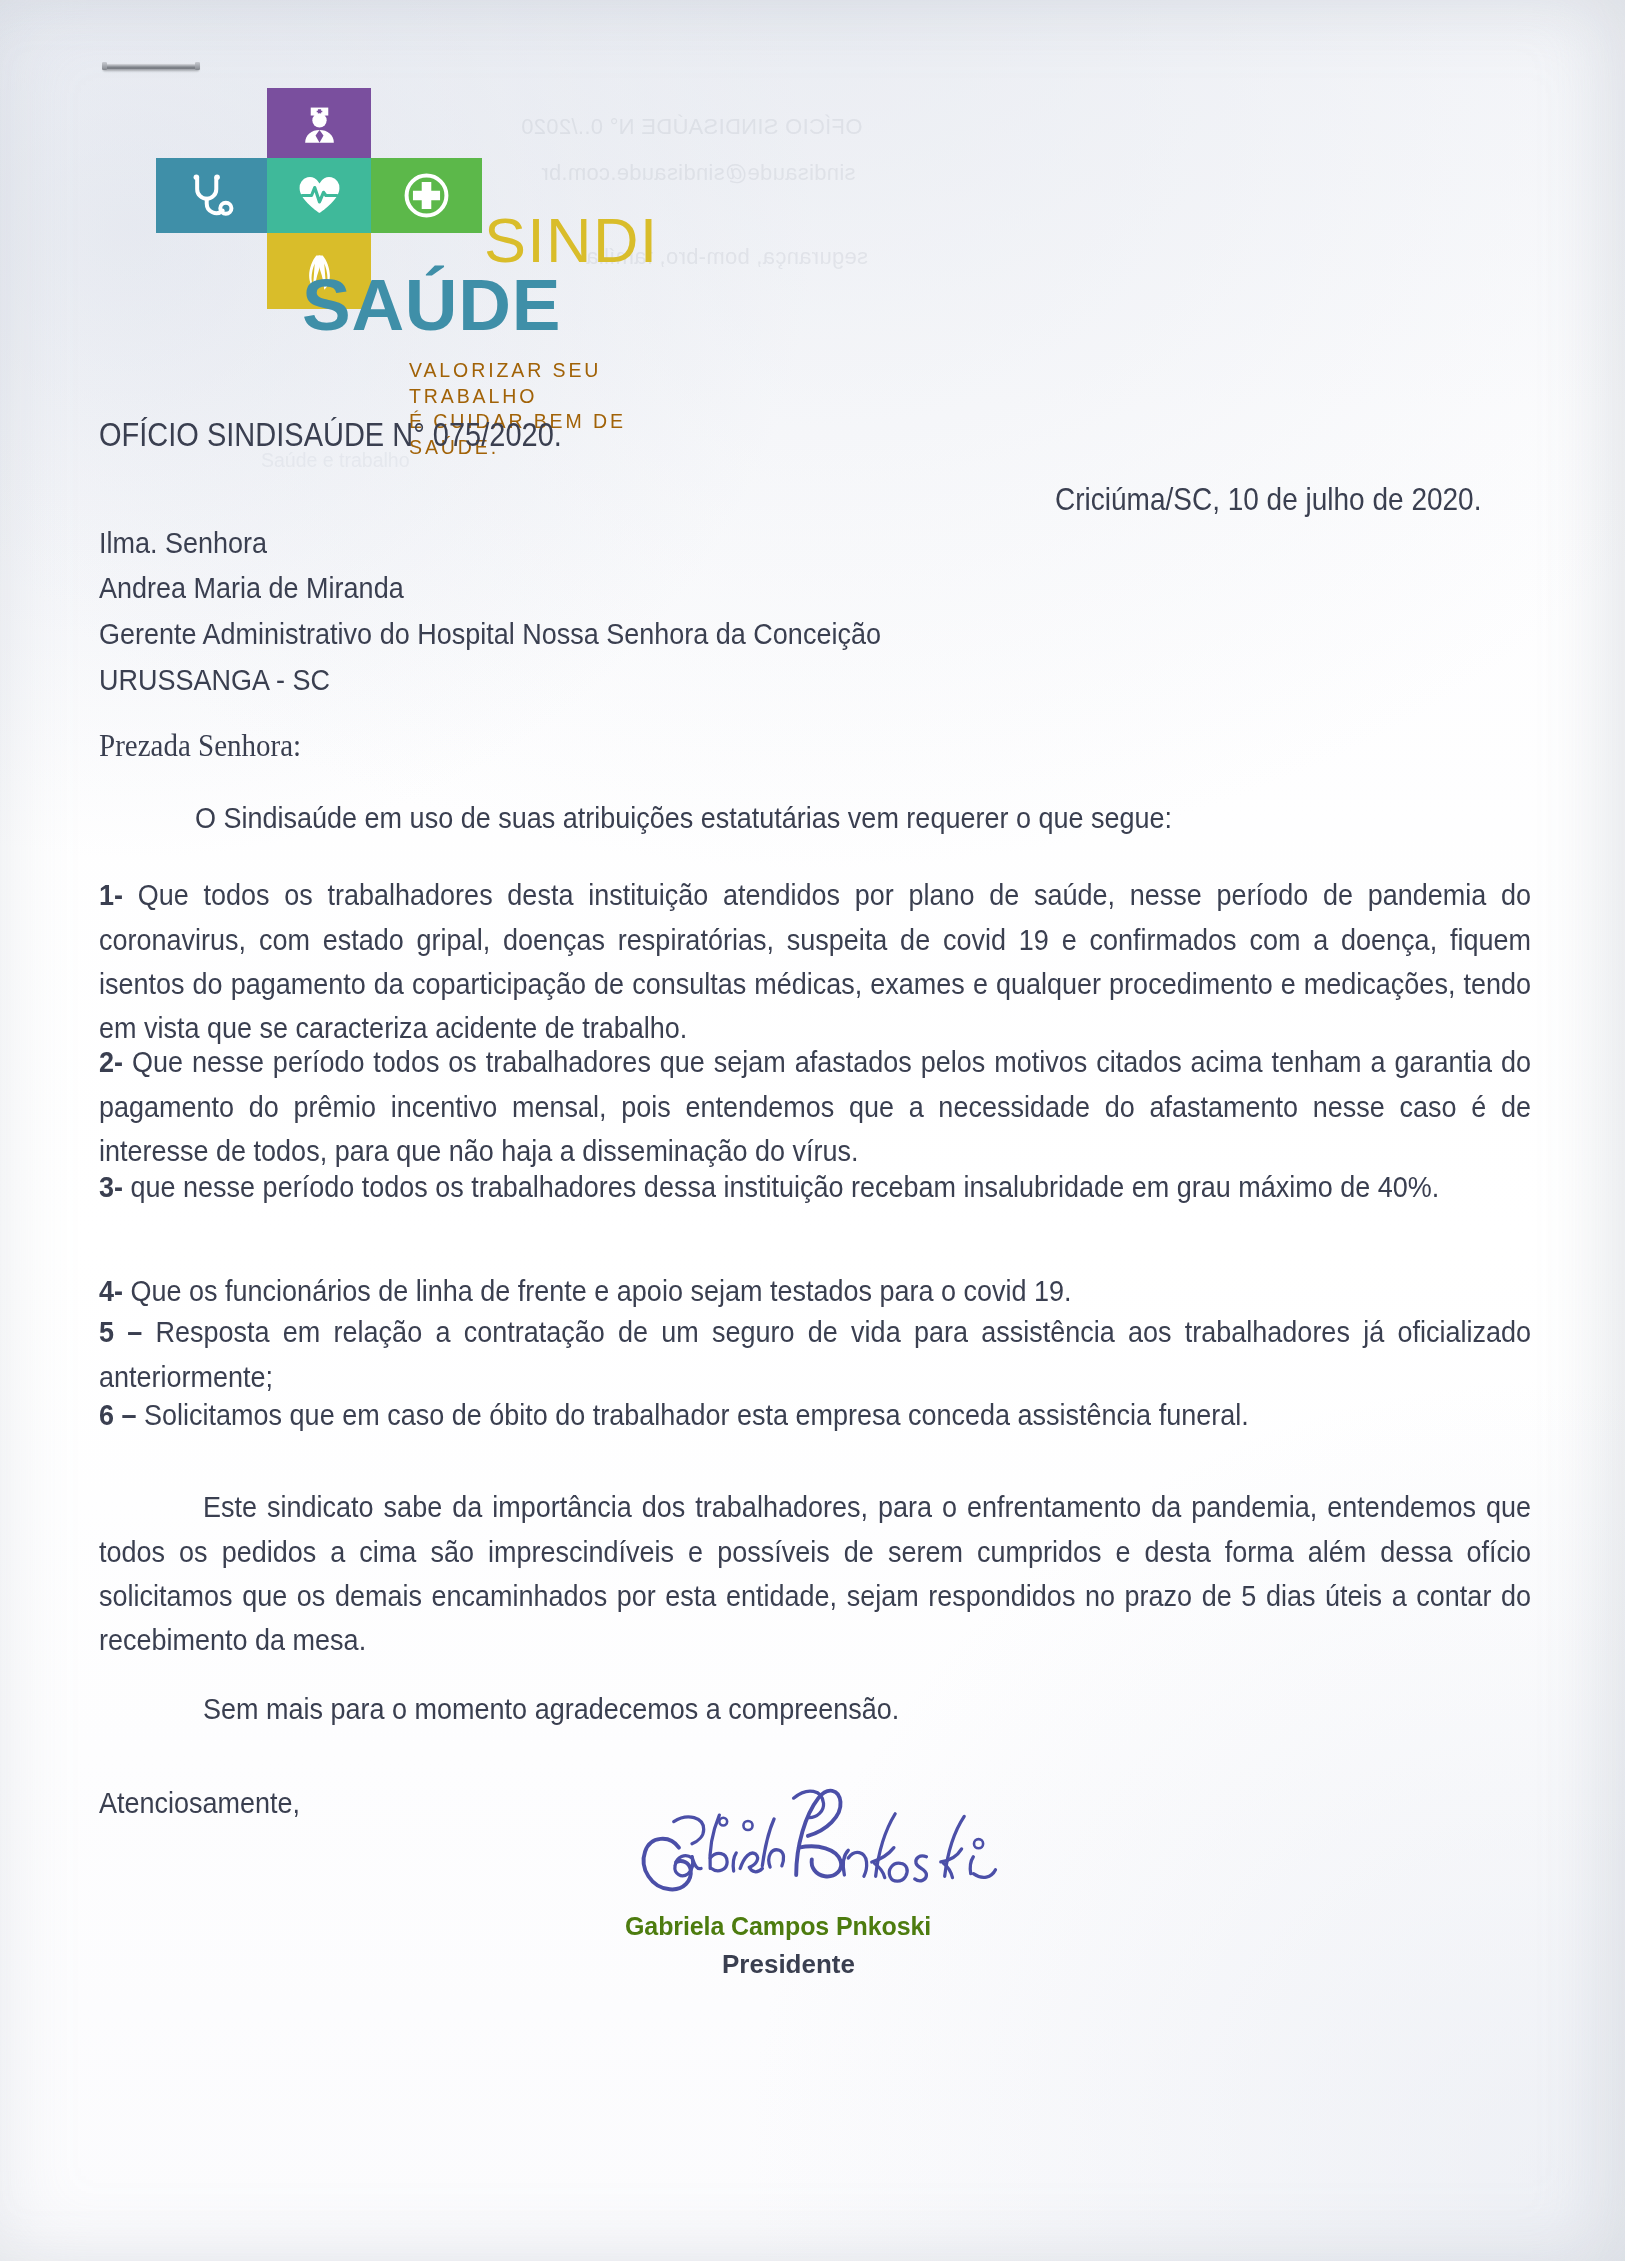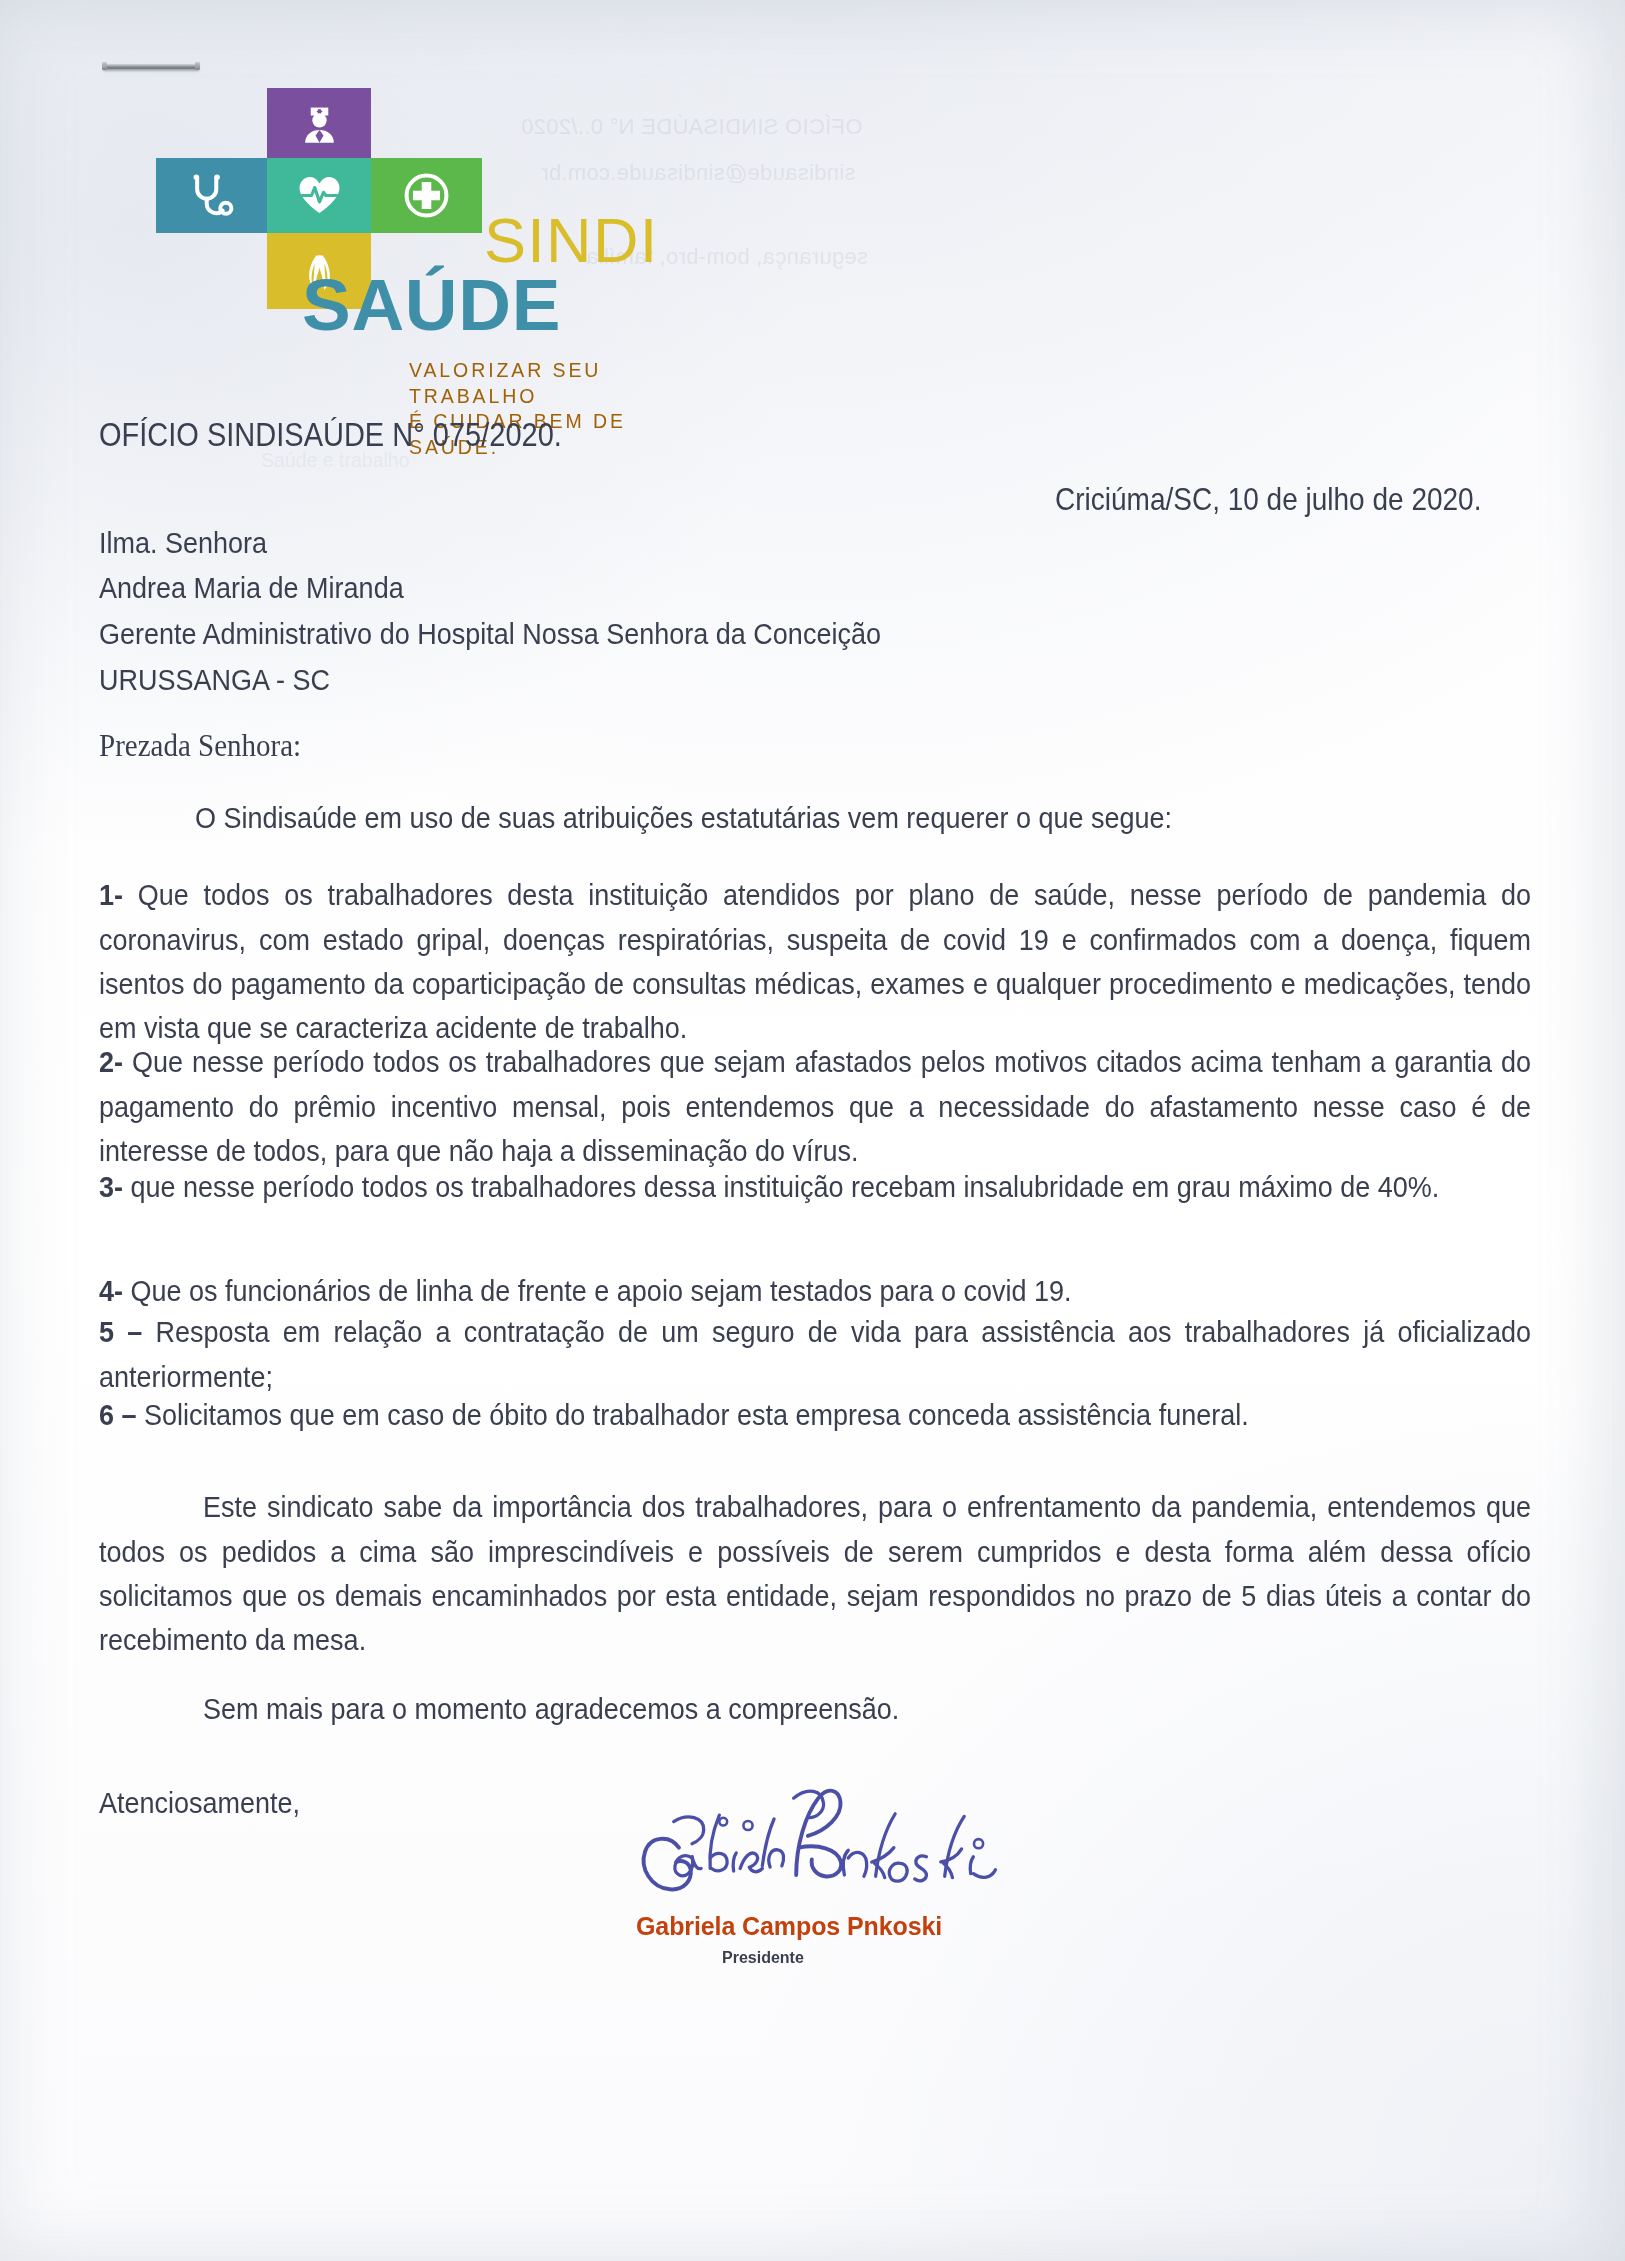--- a/index.html
+++ b/index.html
@@ -159,28 +159,27 @@
   .para-thanks{
     left:99px; top:1680px; width:1432px;
     text-indent:104px;
   }
   .atenciosamente{ left:99px; top:1778px; }
 
   
   .sigwrap{ position:absolute; left:606px; top:1785px; width:495px; height:137px; }
   .sig-name{
     position:absolute; left:625px; top:1912px;
-    font-size:25px; font-weight:bold; color:#c2410c;
+    font-size:25px; font-weight:bold; color:#4d7c0f;
     font-family:"Liberation Sans",sans-serif;
     letter-spacing:-0.1px;
-    margin-left:11px;
   }
   .sig-title{
     position:absolute; left:722px; top:1949px;
-    font-size:16px; font-weight:bold; color:#3a3f50;
+    font-size:26px; font-weight:bold; color:#3a3f50;
     font-family:"Liberation Sans",sans-serif;
   }
 </style>
 </head>
 <body>
 
 <div class="page">
   <div class="paper-tex"></div>
 
   <div class="ghost" style="left:521px; top:114px;">OFÍCIO SINDISAÚDE  N° 0../2020</div>

